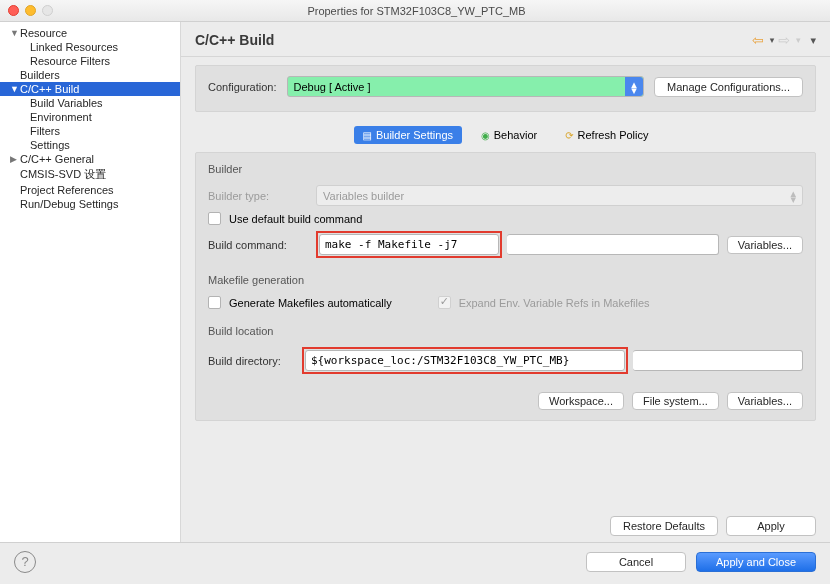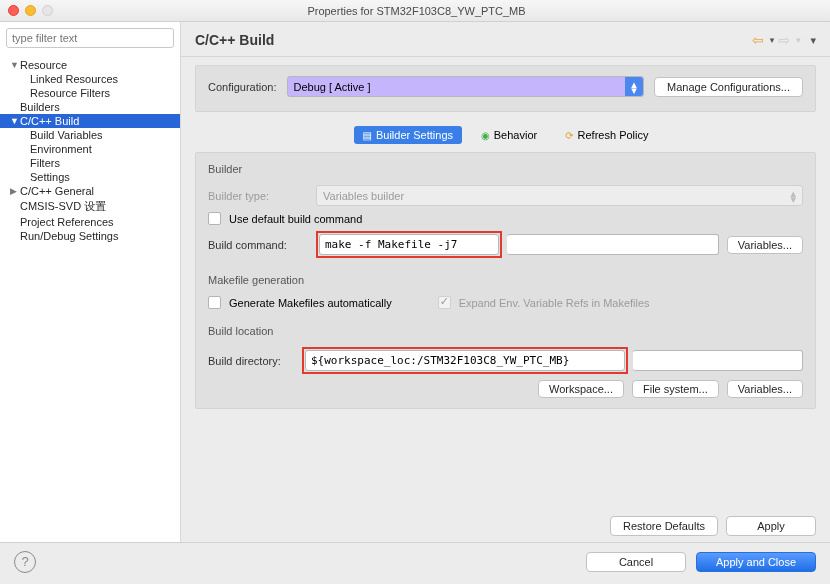--- a/index.html
+++ b/index.html
@@ -31,21 +31,21 @@
 .header h1 { font-size: 14px; font-weight: 600; color: #3a3a3a; flex: 1; }
 .nav-arrows { display: flex; gap: 4px; align-items: center; }
 .nav-ico { font-size: 14px; color: #ccc; }
 .nav-ico.active { color: #e9a13b; }
 .menu-tri { color: #555; font-size: 9px; margin-left: 2px; }
 
 .scroll { flex: 1; overflow: auto; padding: 8px 14px 0 14px; }
 
 .toprow { background: #e0e0e0; border: 1px solid #d4d4d4; border-radius: 2px; padding: 10px 12px 14px 12px; display: flex; align-items: center; gap: 10px; }
 .label { color: #333; }
-.select { flex: 1; background: #c4b5fd; border: 1px solid #b7b7b7; border-radius: 3px; height: 21px; display: flex; align-items: center; padding: 0 6px; position: relative; }
+.select { flex: 1; background: #86efac; border: 1px solid #b7b7b7; border-radius: 3px; height: 21px; display: flex; align-items: center; padding: 0 6px; position: relative; }
 .select .caret { position: absolute; right: 0; top: 0; width: 18px; height: 100%; background: #4a87ee; border-radius: 0 3px 3px 0; display: flex; align-items: center; justify-content: center; color: #fff; font-size: 8px; flex-direction: column; line-height: 6px; }
 .btn { background: #fff; border: 1px solid #c2c2c2; border-radius: 4px; padding: 3px 12px; color: #262626; cursor: default; white-space: nowrap; }
 .btn.small { padding: 2px 10px; }
 .btn.primary { background: linear-gradient(#5a9bff,#1e6fe8); color: #fff; border-color: #2a6fd6; }
 
 .tabs { display: flex; justify-content: center; gap: 10px; margin: 14px 0 8px 0; }
 .tab { display: flex; align-items: center; gap: 4px; padding: 2px 8px; border: 1px solid transparent; border-radius: 3px; }
 .tab.active { background: #3a7fe8; color: #fff; }
 .tab .ico { font-size: 10px; }
 .tab.green .ico { color: #3fae49; }
@@ -61,44 +61,41 @@
 input.text.mono { font-family: Menlo, monospace; }
 .redbox { border: 2px solid #e23b2e; padding: 1px; }
 .checkbox { width: 13px; height: 13px; border: 1px solid #b3b3b3; border-radius: 2px; background: #fff; display: inline-block; position: relative; }
 .checkbox.disabled { background: #f2f2f2; border-color: #d0d0d0; }
 .checkbox.checked::after { content: "✓"; position: absolute; top: -2px; left: 1px; font-size: 11px; color: #9b9b9b; }
 .disabled-text { color: #9b9b9b; }
 .select.disabled { background: #ededed; color: #9b9b9b; border-color: #d0d0d0; }
 .select.disabled .caret2 { color: #bdbdbd; }
 .caret2 { margin-left: auto; font-size: 8px; line-height: 6px; display: flex; flex-direction: column; }
 
-.btnrow { display: flex; justify-content: flex-end; gap: 8px; margin-top: 6px; }
+.btnrow { display: flex; justify-content: flex-end; gap: 8px; margin-top: 18px; }
 .restore-row { display: flex; justify-content: flex-end; gap: 8px; padding: 6px 14px; }
 
 .footer { height: 38px; border-top: 1px solid #d0d0d0; display: flex; align-items: center; padding: 0 14px; background: #ececec; }
 .help { width: 22px; height: 22px; border: 1.5px solid #8a8a8a; border-radius: 50%; color: #8a8a8a; display: flex; align-items: center; justify-content: center; font-size: 13px; }
 .footer .spacer { flex: 1; }
 </style>
 </head>
 <body>
 
 <div class="titlebar">
   <div class="traffic">
     <div class="tl red"></div>
     <div class="tl yel"></div>
     <div class="tl grn"></div>
   </div>
   <div class="title">Properties for STM32F103C8_YW_PTC_MB</div>
 </div>
 
 <div class="content">
   <div class="sidebar">
-    <div class="filterbox">
-      <input type="text" placeholder="type filter text" style="">
-    </div>
     <div class="tree">
       <div class="tree-item lvl1">
           <span class="arrow">▼</span>
           <span>Resource</span>
         </div>
       <div class="tree-item lvl2">
           <span>Linked Resources</span>
         </div>
       <div class="tree-item lvl2">
           <span>Resource Filters</span>

